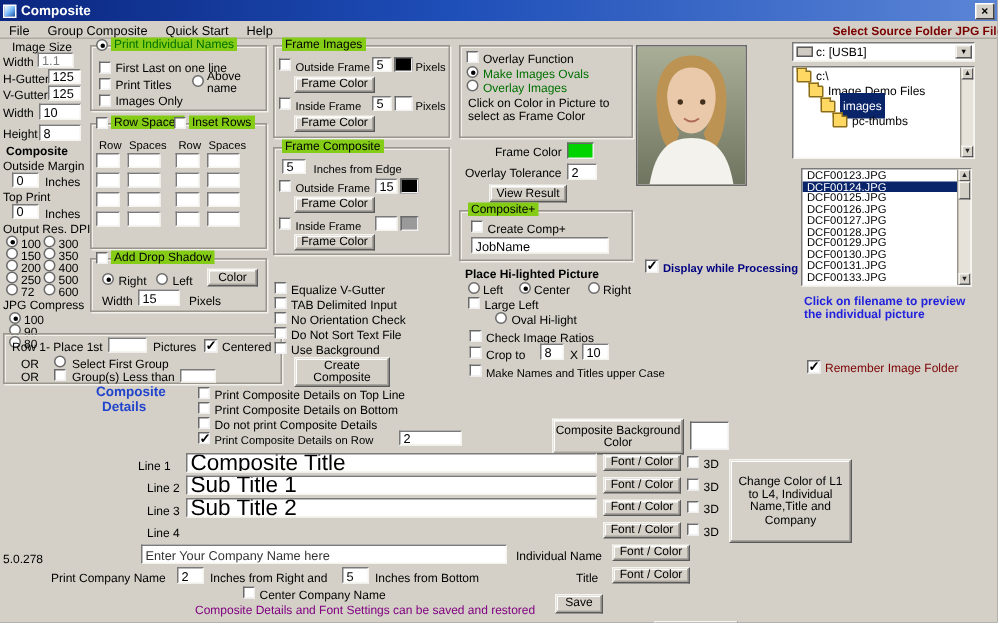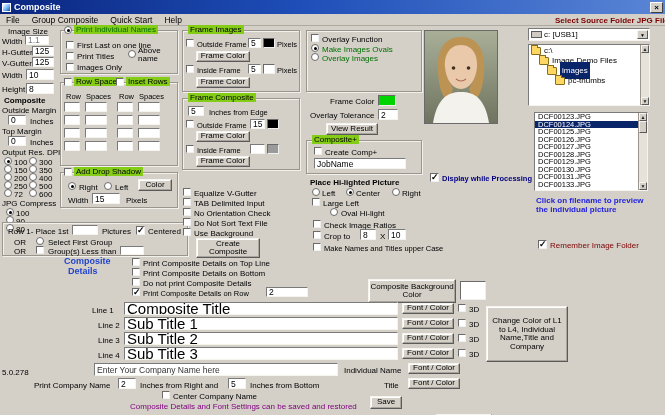--- a/index.html
+++ b/index.html
@@ -69,21 +69,21 @@
   <div class="lbl" style="left:2px;top:59px">V-Gutter</div>
   <div class="tb" style="left:32px;top:57px;width:22px;height:10px">125</div>
   <div class="lbl" style="left:2px;top:71px">Width</div>
   <div class="tb" style="left:26px;top:69px;width:28px;height:11px">10</div>
   <div class="lbl" style="left:2px;top:85px">Height</div>
   <div class="tb" style="left:26px;top:83px;width:28px;height:11px">8</div>
   <div class="lbl b" style="left:4px;top:96px">Composite</div>
   <div class="lbl" style="left:2px;top:106px">Outside Margin</div>
   <div class="tb" style="left:8px;top:115px;width:18px;height:10px">0</div>
   <div class="lbl" style="left:30px;top:117px">Inches</div>
-  <div class="lbl" style="left:2px;top:127px">Top Margin</div>
+  <div class="lbl" style="left:2px;top:127px">Top Print</div>
   <div class="tb" style="left:8px;top:136px;width:18px;height:10px">0</div>
   <div class="lbl" style="left:30px;top:138px">Inches</div>
   <div class="lbl" style="left:2px;top:148px">Output Res. DPI</div>
 
   <div class="rb on" style="left:4px;top:157px;width:8px;height:8px"></div>
   <div class="lbl" style="left:14px;top:158px">100</div>
   <div class="rb" style="left:29px;top:157px;width:8px;height:8px"></div>
   <div class="lbl" style="left:39px;top:158px">300</div>
   <div class="rb" style="left:4px;top:165px;width:8px;height:8px"></div>
   <div class="lbl" style="left:14px;top:166px">150</div>
@@ -216,20 +216,21 @@
   <div class="lbl" style="left:194px;top:229px">Use Background</div>
   <div class="btn" style="left:196px;top:238px;width:64px;height:20px;white-space:normal">Create Composite</div>
 
   <div class="gb" style="left:306px;top:30px;width:116px;height:62px"></div>
   <div class="cb" style="left:311px;top:34px;width:8px;height:8px"></div>
   <div class="lbl" style="left:322px;top:35px">Overlay Function</div>
   <div class="rb on" style="left:311px;top:44px;width:8px;height:8px"></div>
   <div class="lbl green" style="left:322px;top:45px">Make Images Ovals</div>
   <div class="rb" style="left:311px;top:53px;width:8px;height:8px"></div>
   <div class="lbl green" style="left:322px;top:54px">Overlay Images</div>
+  <div class="wrap" style="left:312px;top:64px;width:106px">Click on Color in Picture to select as Frame Color</div>
   <div class="lbl" style="left:330px;top:97px">Frame Color</div>
   <div class="sw" style="left: 378px; top: 95px; width: 18px; height: 11px; background: rgb(0, 212, 0);"></div>
   <div class="lbl" style="left:310px;top:111px">Overlay Tolerance</div>
   <div class="tb" style="left:378px;top:109px;width:20px;height:11px">2</div>
   <div class="btn" style="left:326px;top:123px;width:52px;height:12px">View Result</div>
 
   <div class="gb" style="left:306px;top:140px;width:116px;height:34px"></div>
   <div class="gt" style="left:312px;top:135px">Composite+</div>
   <div class="cb" style="left:314px;top:147px;width:8px;height:8px"></div>
   <div class="lbl" style="left:325px;top:148px">Create Comp+</div>
@@ -353,21 +354,20 @@
   <div class="cb" style="left:458px;top:319px;width:8px;height:8px"></div>
   <div class="lbl" style="left:469px;top:320px">3D</div>
 
   <div class="lbl" style="left:98px;top:336px">Line 3</div>
   <div class="tb big" style="left:124px;top:332px;width:274px;height:13px">Sub Title 2</div>
   <div class="btn" style="left:402px;top:333px;width:52px;height:11px">Font / Color</div>
   <div class="cb" style="left:458px;top:334px;width:8px;height:8px"></div>
   <div class="lbl" style="left:469px;top:335px">3D</div>
 
   <div class="lbl" style="left:98px;top:351px">Line 4</div>
-  <div class="tb big" style="left:124px;top:347px;width:274px;height:13px">Sub Title 3</div>
   <div class="btn" style="left:402px;top:348px;width:52px;height:11px">Font / Color</div>
   <div class="cb" style="left:458px;top:349px;width:8px;height:8px"></div>
   <div class="lbl" style="left:469px;top:350px">3D</div>
 
   <div class="btn" style="left:486px;top:306px;width:82px;height:56px;white-space:normal">Change Color of L1 to L4, Individual Name,Title and Company</div>
 
   <div class="lbl" style="left:2px;top:368px">5.0.278</div>
   <div class="tb" style="left:94px;top:363px;width:244px;height:13px;color:#333">Enter Your Company Name here</div>
   <div class="lbl" style="left:344px;top:366px">Individual Name</div>
   <div class="btn" style="left:408px;top:363px;width:52px;height:11px">Font / Color</div>

